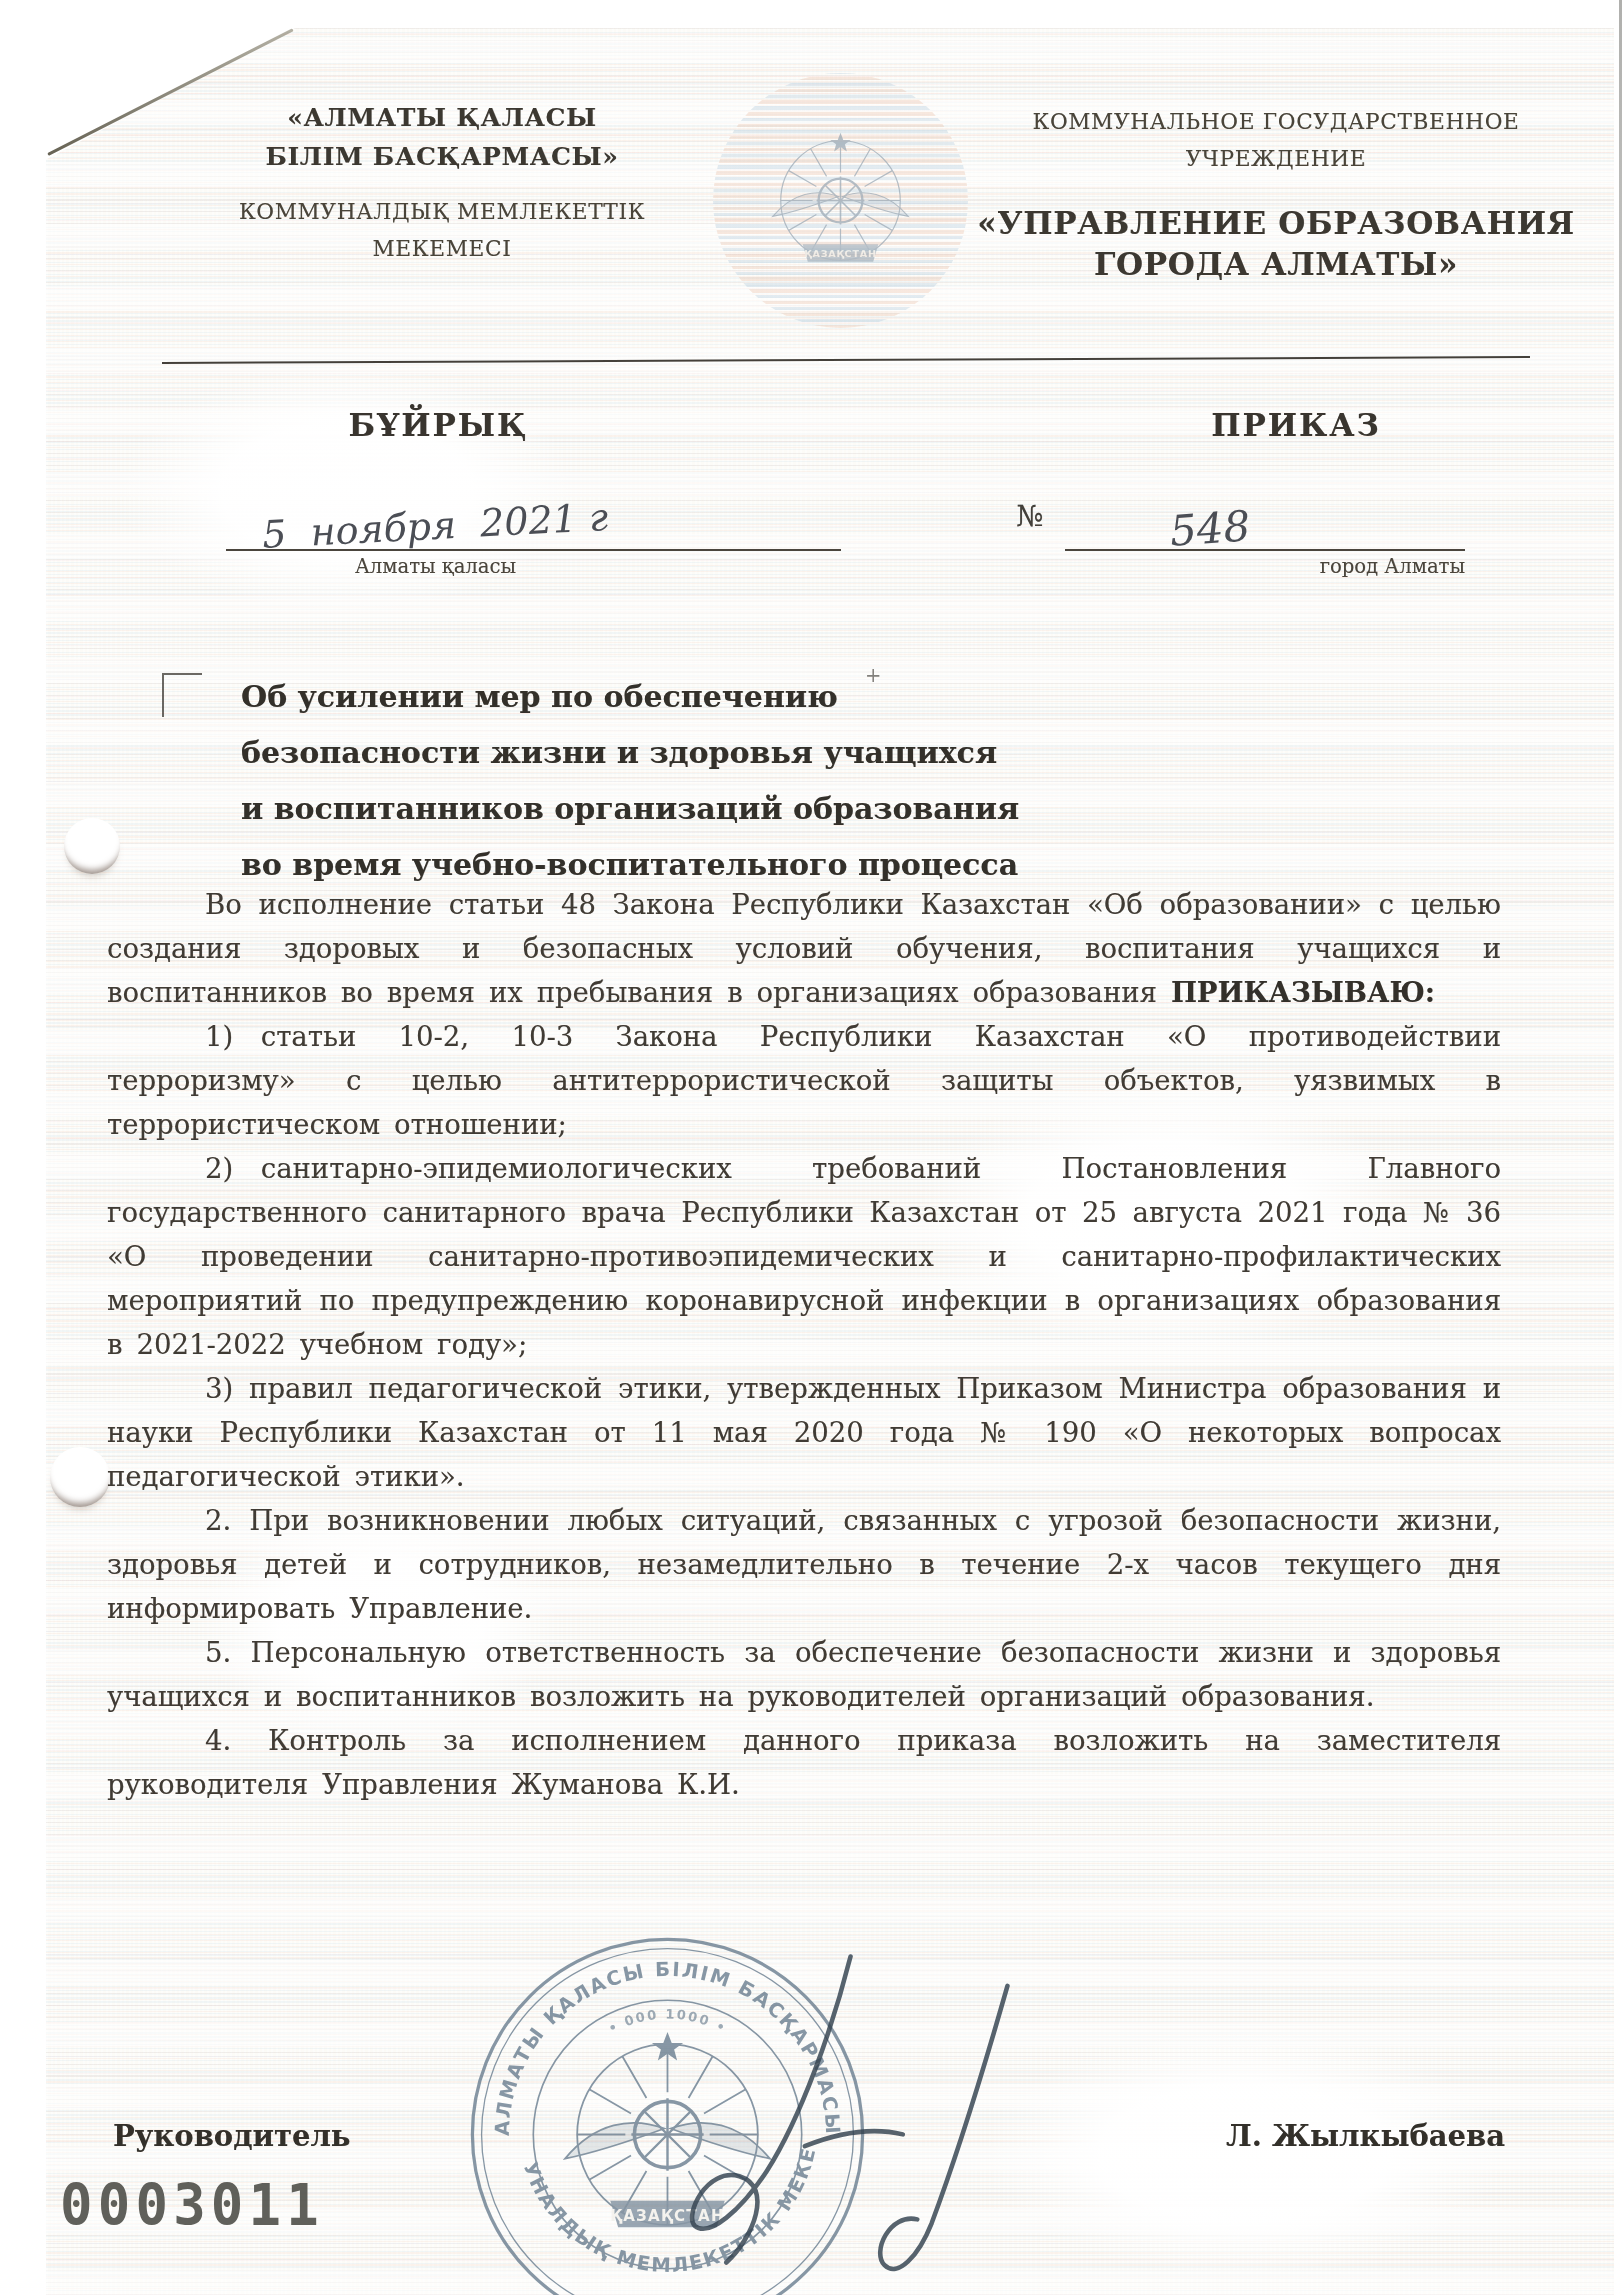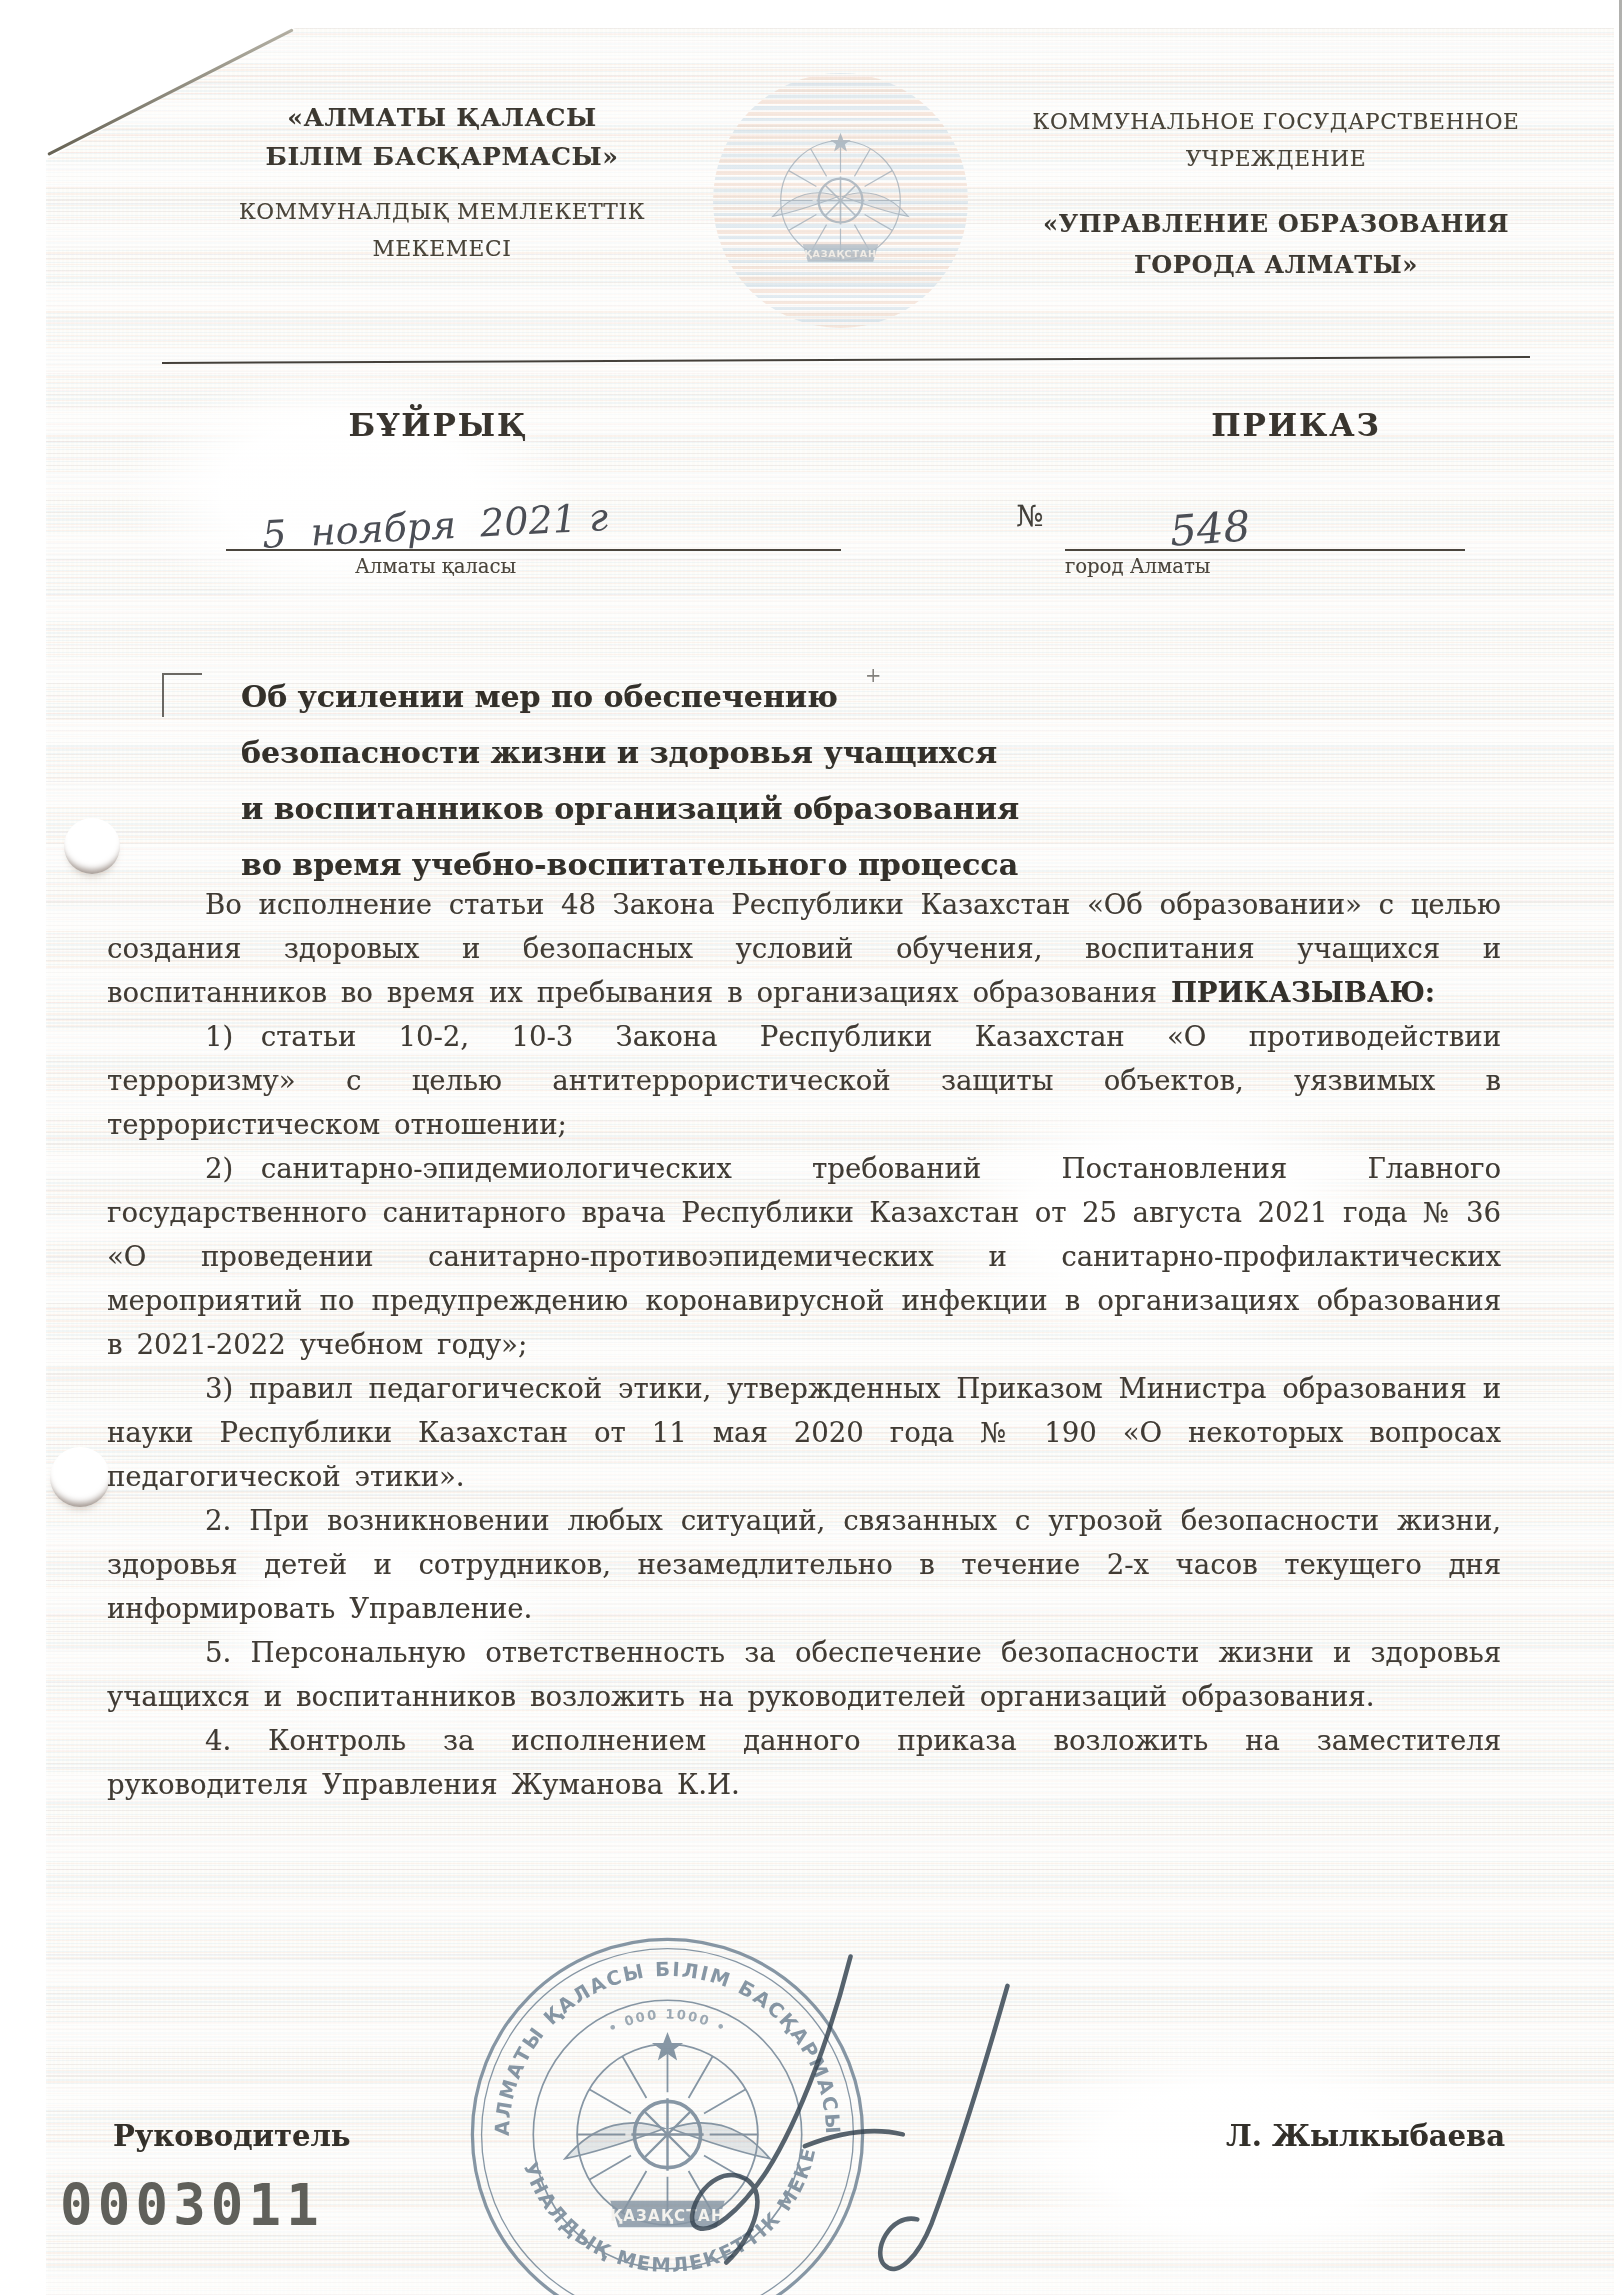--- a/index.html
+++ b/index.html
@@ -36,40 +36,40 @@
   
   .punch-hole{position:absolute;border-radius:50%;background:#ffffff;
     box-shadow: inset 0 -8.5px 6.5px -4.6px rgba(104,86,74,0.62), 0 5.9px 7.9px -3.9px rgba(140,120,104,0.35);}
   
   .print{text-shadow:0.3px 0.4px 0.5px rgba(60,52,45,0.35);}
   #header-left{position:absolute;left:216px;top:98px;width:452px;text-align:center;}
   #header-left .org-name{font-weight:bold;font-size:25px;line-height:39px;color:#3c3831;letter-spacing:0.7px;}
   #header-left .org-type{font-size:21.6px;line-height:37px;color:#494439;margin-top:17px;letter-spacing:0.7px;}
   #header-right{position:absolute;left:975px;top:103px;width:602px;text-align:center;}
   #header-right .org-type{font-size:21.6px;line-height:37px;color:#494439;letter-spacing:0.7px;}
-  #header-right .org-name{font-weight:bold;font-size:24px;line-height:41px;color:#3c3831;margin-top:26px;letter-spacing:0.7px;}
+  #header-right .org-name{font-weight:bold;font-size:31px;line-height:41px;color:#3c3831;margin-top:26px;letter-spacing:0.7px;}
   #emblem-top{position:absolute;left:713px;top:73px;width:255px;height:255px;border-radius:50%;
     background:repeating-linear-gradient(0deg, rgba(226,168,136,0.30) 0 3.3px, rgba(255,255,255,0) 3.3px 5.9px,
                rgba(148,181,205,0.30) 5.9px 9.2px, rgba(255,255,255,0) 9.2px 11.8px);
     opacity:0.85;}
   #emblem-top svg{position:absolute;left:0;top:0;width:100%;height:100%;color:#8d9dab;opacity:0.75;}
   #header-rule{position:absolute;left:162px;top:359px;width:1368px;height:2px;background:#44403a;
     transform:rotate(-0.25deg);}
   
   .order-heading{position:absolute;font-weight:bold;font-size:31px;letter-spacing:2px;color:#39352f;text-align:center;}
   #order-heading-kk{left:275px;top:407px;width:327px;}
   #order-heading-ru{left:1152px;top:407px;width:288px;}
   #date-line{position:absolute;left:226px;top:459px;width:615px;height:90px;border-bottom:2px solid #4a453d;}
   .handwriting{font-style:italic;color:#4b4e55;white-space:pre;}
   #handwritten-date{position:absolute;left:36px;bottom:1.3px;font-size:38px;transform:rotate(-3deg);}
   #place-kk{position:absolute;left:226px;top:555px;width:419px;text-align:center;font-size:19.6px;color:#4a453c;}
   #number-sign{position:absolute;left:1016px;top:499px;font-size:29px;color:#43403a;}
   #number-line{position:absolute;left:1065px;top:459px;width:400px;height:90px;border-bottom:2px solid #4a453d;}
   #handwritten-number{position:absolute;left:105px;bottom:-3.9px;font-size:42px;transform:rotate(-4deg);}
-  #place-ru{position:absolute;left:1065px;top:555px;width:400px;text-align:left;font-size:19.6px;color:#4a453c;}
+  #place-ru{position:absolute;left:1065px;top:555px;width:400px;text-align:right;font-size:19.6px;color:#4a453c;}
   
   #title-corner-mark{position:absolute;left:162px;top:673px;width:38px;height:42px;
     border-top:2.6px solid rgba(70,66,60,0.8);border-left:2.6px solid rgba(70,66,60,0.8);}
   #registration-cross-mark{position:absolute;left:865px;top:664px;font-size:19.6px;color:rgba(80,75,70,0.7);}
   #order-title{position:absolute;left:241px;top:669px;width:995px;font-weight:bold;
     font-size:30px;line-height:56px;color:#33302a;}
   
   #order-body{position:absolute;left:107px;top:882px;width:1394px;
     font-size:27.5px;line-height:44px;text-align:justify;color:#403b34;word-spacing:5.2px;}
   #order-body p{margin:0;text-indent:98px;}

